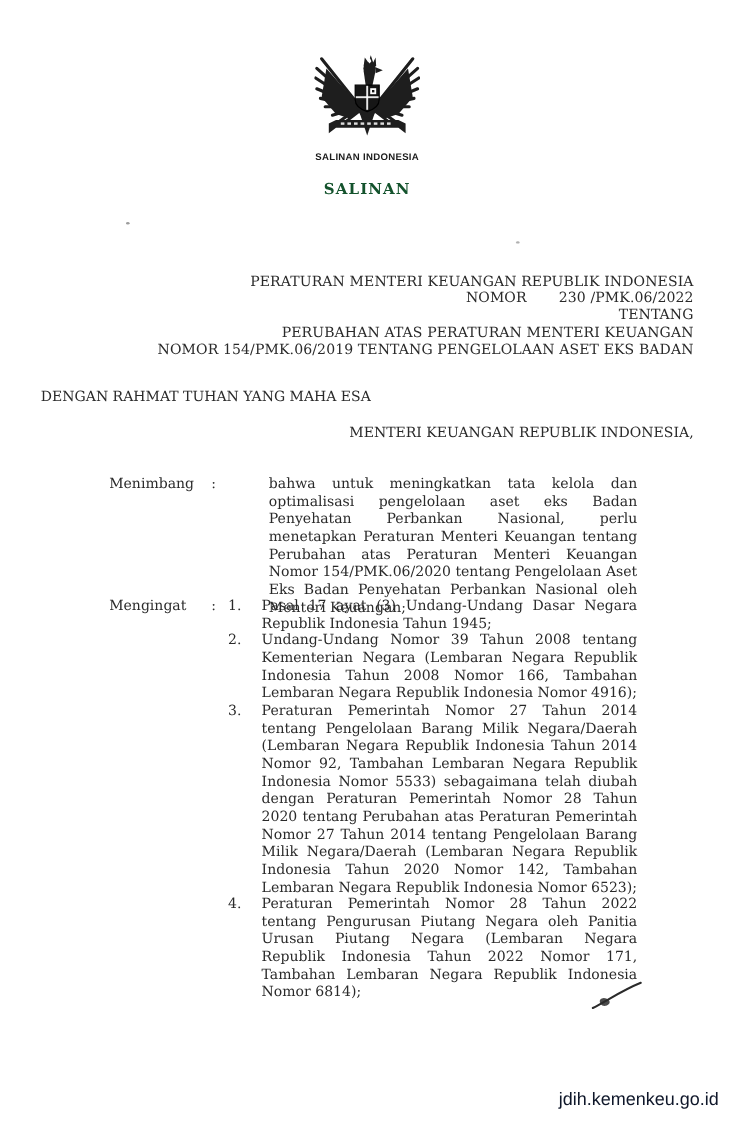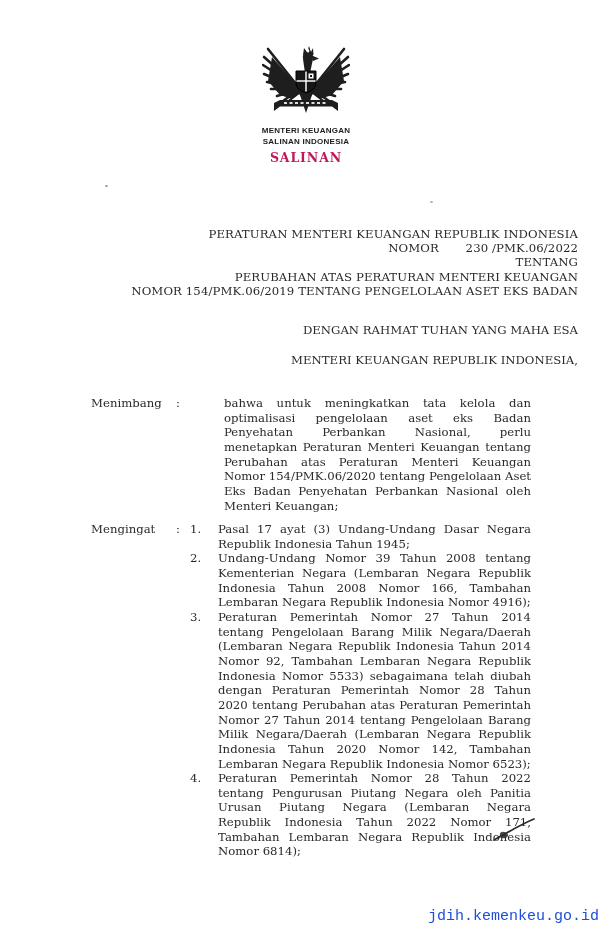--- a/index.html
+++ b/index.html
@@ -10,54 +10,54 @@
   }
   
   .emblem{position:absolute;left:262px;top:45px;width:88px;height:80px;}
   .hdr-ministry{
     position:absolute;left:0;right:0;top:125px;text-align:center;
     font-family:"Liberation Sans",sans-serif;font-weight:bold;
     font-size:8px;line-height:11.3px;letter-spacing:.25px;color:#1c1c1c;
   }
   .hdr-salinan{
     position:absolute;left:0;right:0;top:150px;text-align:center;
-    font-weight:bold;font-size:12.5px;letter-spacing:.9px;color:#be185d;
+    font-weight:bold;font-size:12.5px;letter-spacing:.9px;color:#14532d;
   }
   
   .title-block{
     position:absolute;left:34px;width:544px;top:227px;text-align:right;
     font-size:11.7px;line-height:14.2px;color:#2a2a2a;letter-spacing:.1px;
   }
   .pre{white-space:pre;}
   .invocation{
-    position:absolute;left:34px;width:544px;top:323px;text-align:right;
+    position:absolute;left:34px;width:544px;top:323px;text-align:left;
     font-size:11.7px;color:#2a2a2a;
   }
   .authority{
     position:absolute;left:34px;width:544px;top:353px;text-align:right;
     font-size:11.7px;color:#2a2a2a;
   }
   
   .row{
     position:absolute;left:63px;width:468px;display:flex;
     font-size:11.7px;line-height:14.65px;color:#2a2a2a;
   }
   .row-menimbang{top:396px;}
-  .row-mengingat{top:522px;}
+  .row-mengingat{top:497px;}
   .row .label{width:85px;flex:none;margin-left:28px;}
   .row .colon{width:14px;flex:none;}
   .row .bodytext{flex:1;text-align:justify;margin-left:34px;}
   .numlist{flex:1;}
   .li{display:flex;}
   .li .num{width:28px;flex:none;}
   .li .itext{flex:1;text-align:justify;}
   
   .website{
     position:absolute;right:13px;bottom:11px;
-    font-family:Liberation Mono, monospace;font-size:15px;color:#1d4ed8;
+    font-family:Liberation Sans, sans-serif;font-size:15px;color:#0f172a;
     text-decoration:none;
   }
   .paraf{position:absolute;left:491px;top:816px;width:46px;height:30px;}
   .speck{position:absolute;background:#9d9d9d;border-radius:50%;}
   .speck1{left:105px;top:185px;width:3px;height:2px;}
   .speck2{left:430px;top:201px;width:3px;height:2px;background:#b0b0b0;}
 </style>
 </head>
 <body>
 
@@ -121,21 +121,20 @@
           <rect x="38.5" y="57" width="3" height="2"></rect>
         <rect x="44" y="57" width="3" height="2"></rect>
           <rect x="49.5" y="57" width="3" height="2"></rect>
         <rect x="55" y="57" width="3" height="2"></rect>
           <rect x="60.5" y="57" width="3" height="2"></rect>
       </g>
     </svg>
   </div>
 
   <div class="hdr-ministry">
-    <div>MENTERI KEUANGAN</div>
     <div>SALINAN INDONESIA</div>
   </div>
   <div class="hdr-salinan">SALINAN</div>
 
   <div class="speck speck1"></div>
   <div class="speck speck2"></div>
 
   <div class="title-block">
     <div>PERATURAN MENTERI KEUANGAN REPUBLIK INDONESIA</div>
     <div class="pre">NOMOR       230 /PMK.06/2022</div>

